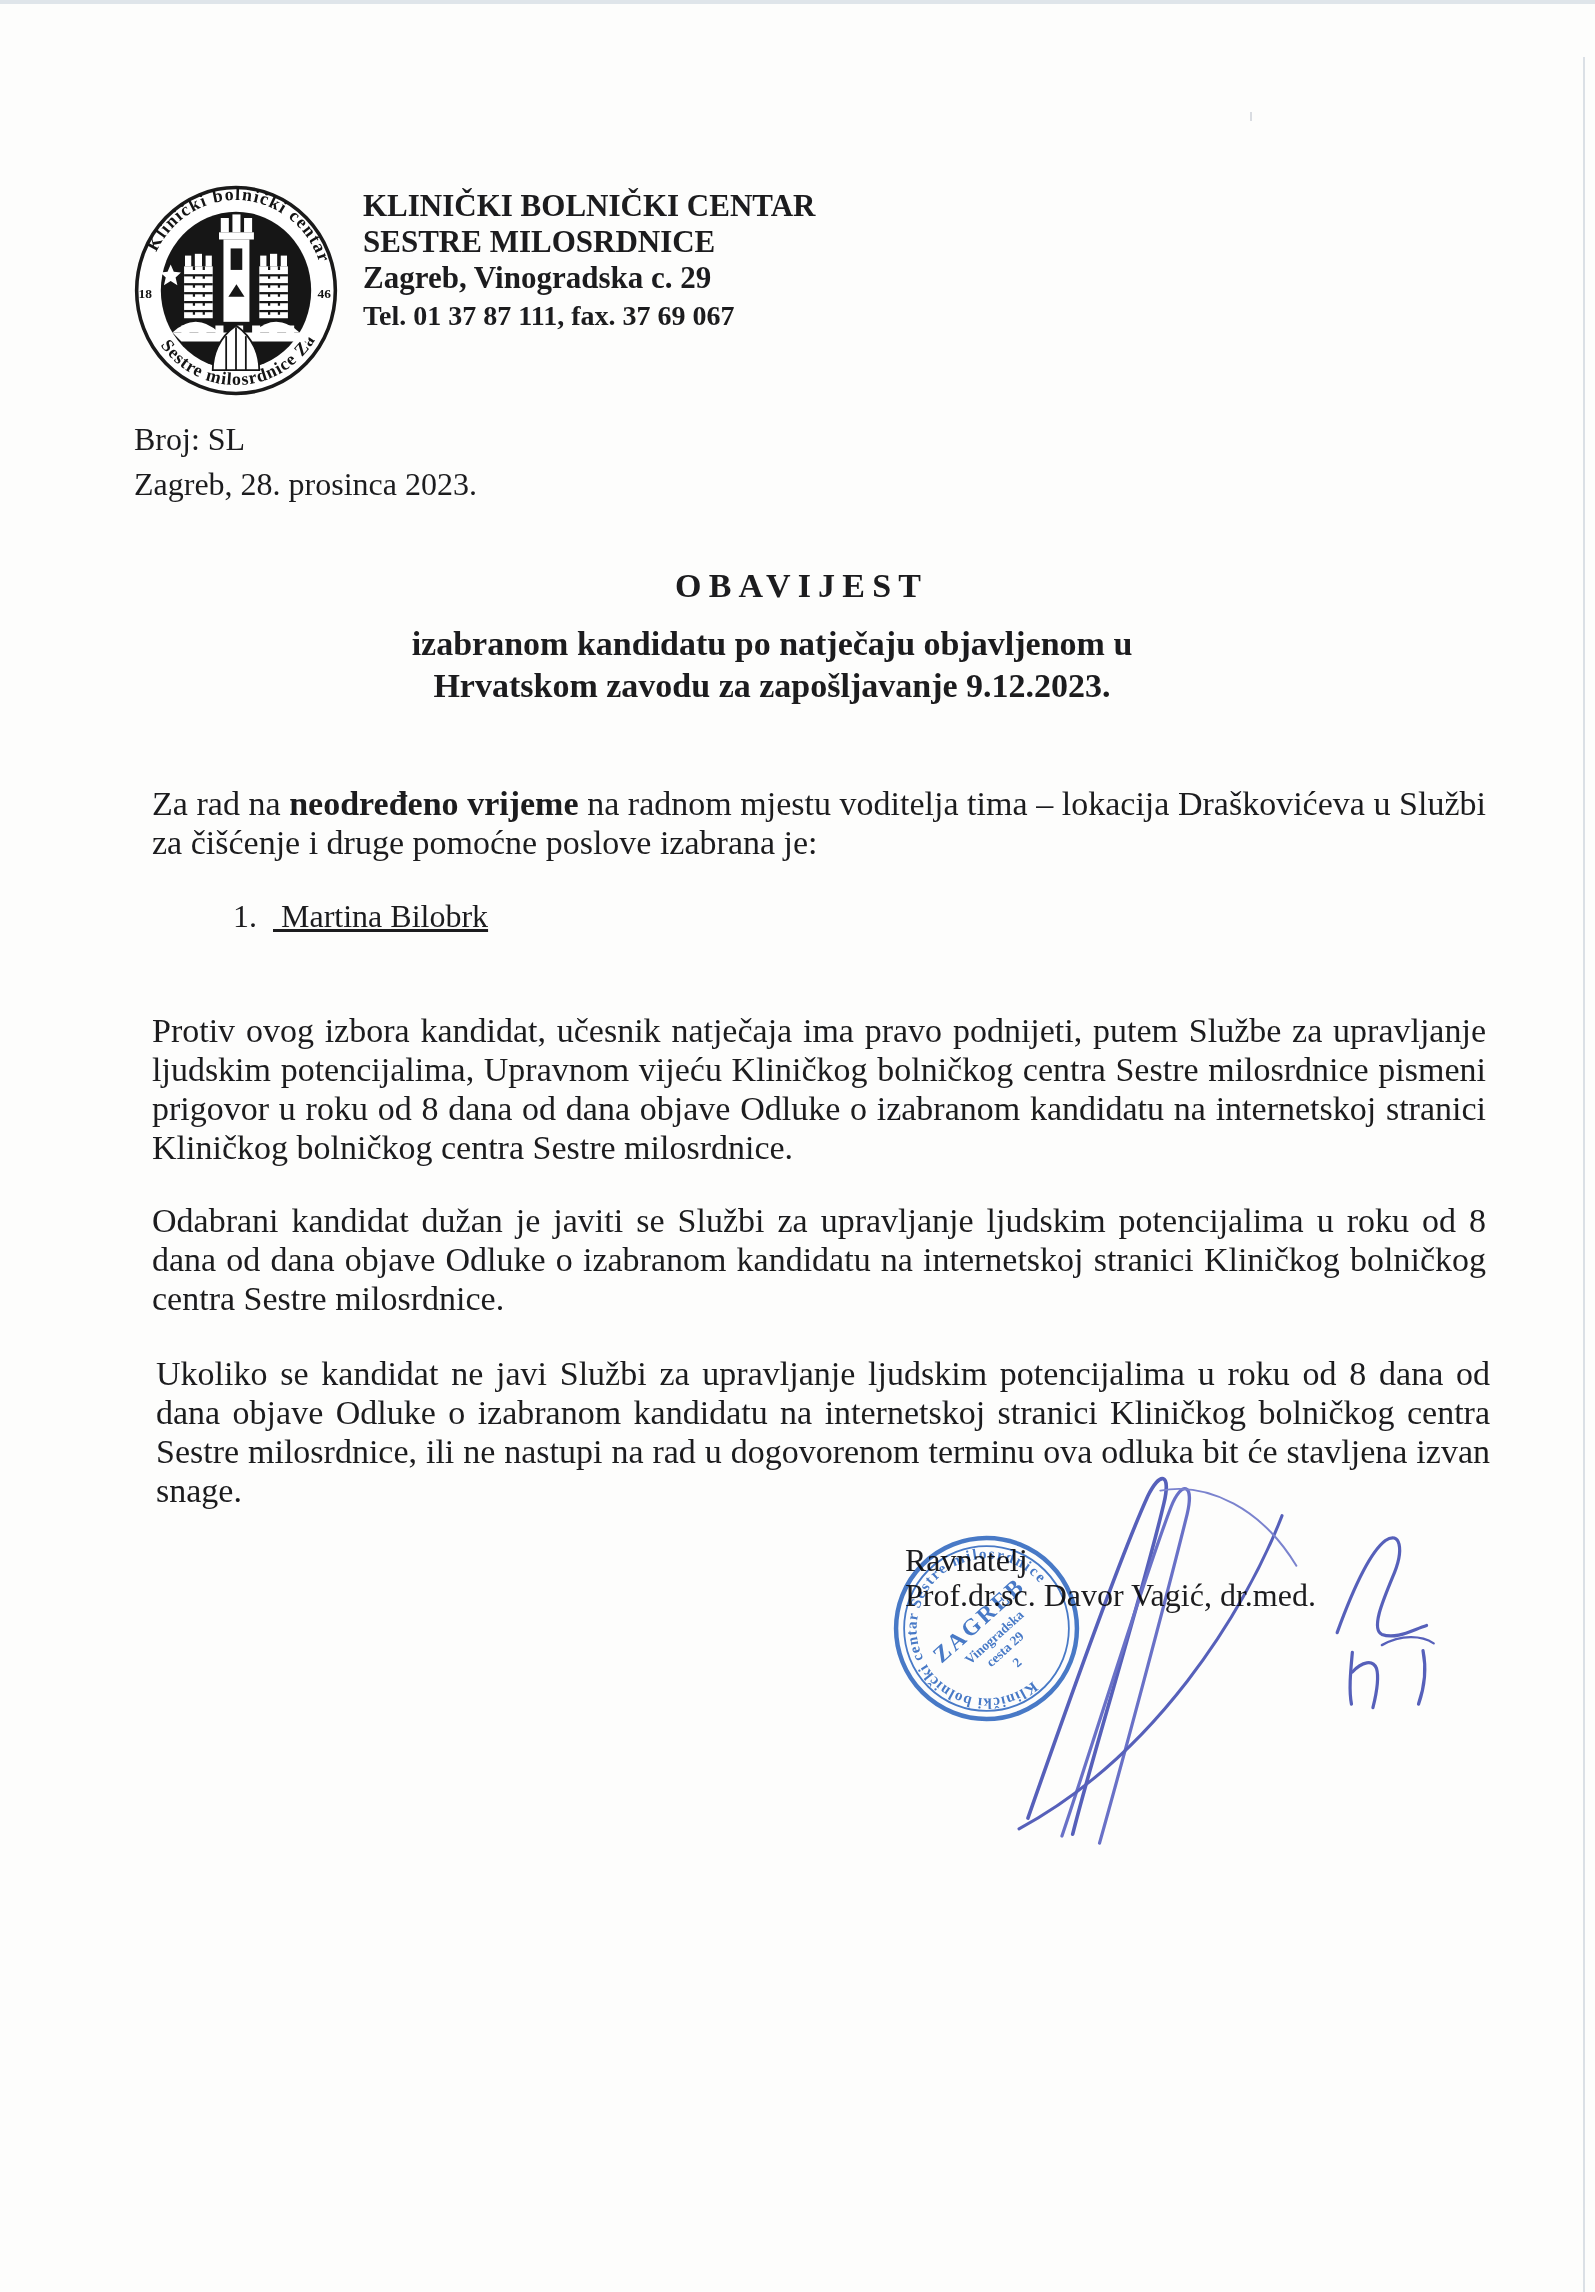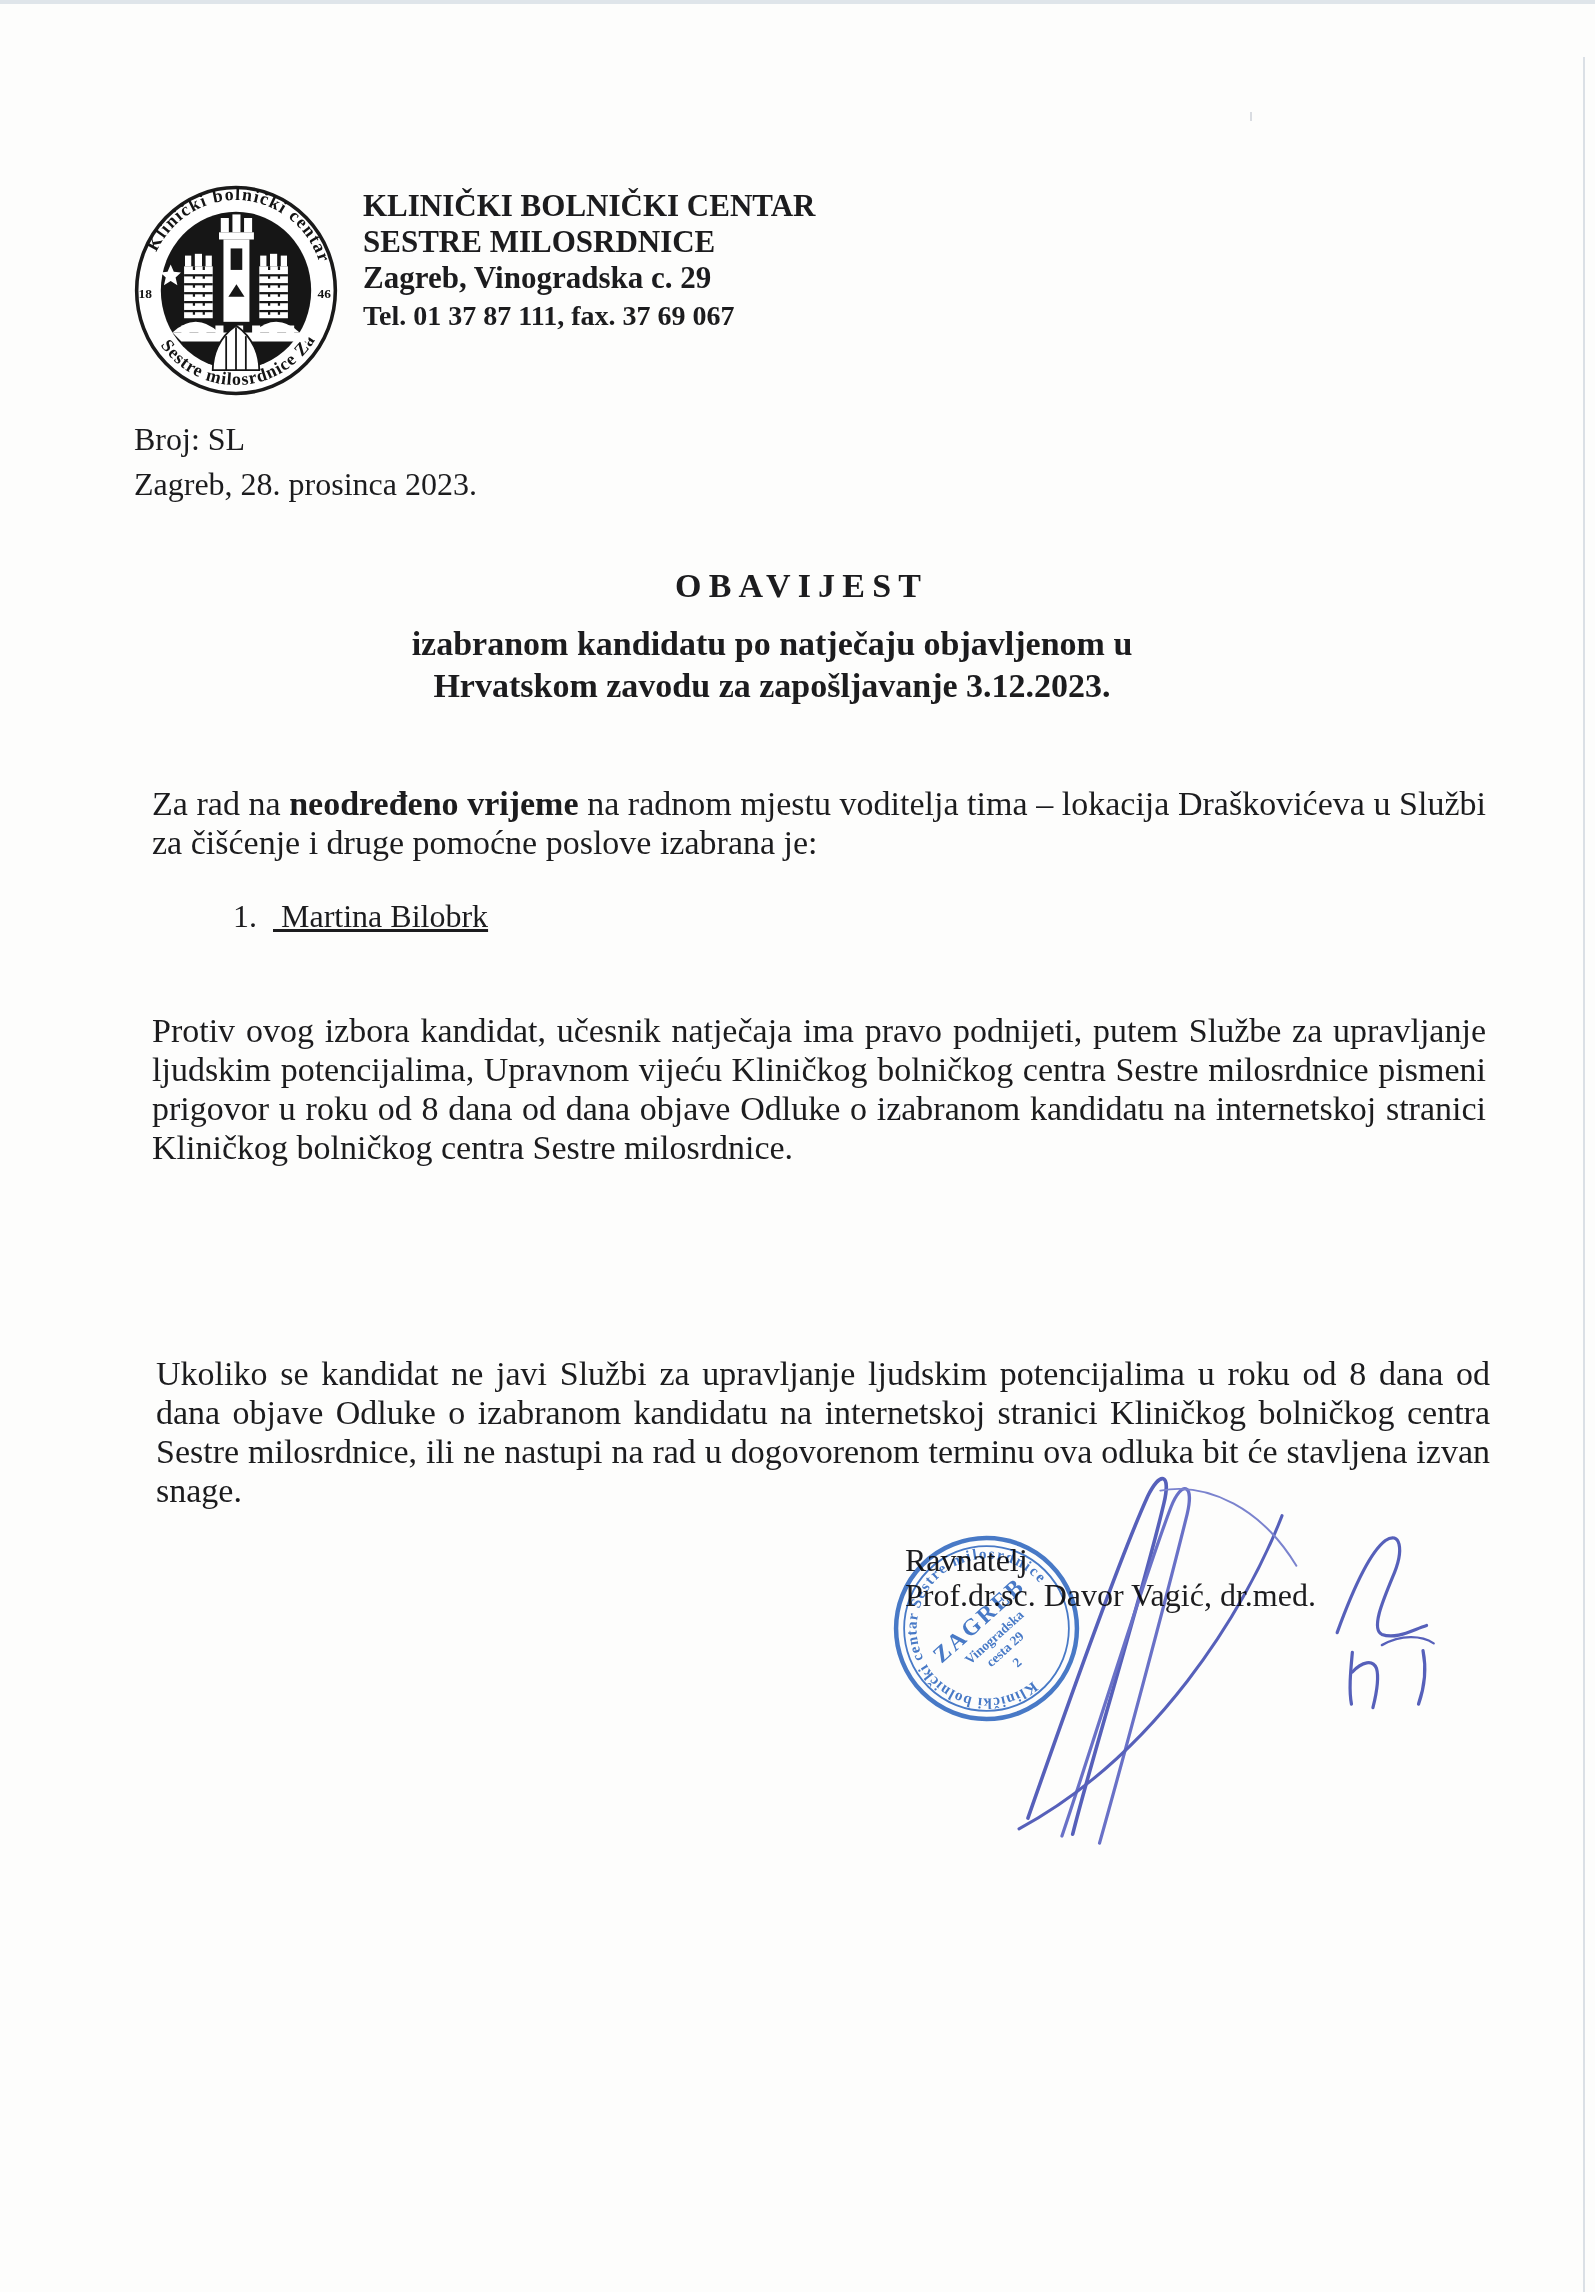--- a/index.html
+++ b/index.html
@@ -130,34 +130,35 @@
   </div>
 
   <div class="abs" style="left:134px;top:417px;">
     <div class="ref-line">Broj: SL</div>
     <div class="ref-line">Zagreb, 28. prosinca 2023.</div>
   </div>
 
   <div class="abs doc-title" style="top:568px;font-family:Liberation Serif, serif;">OBAVIJEST</div>
   <div class="abs doc-subtitle" style="top:623px;">
     <div>izabranom kandidatu po natječaju objavljenom u</div>
-    <div>Hrvatskom zavodu za zapošljavanje 3.12.2023.</div>
+    <div>Hrvatskom zavodu za zapošljavanje 9.12.2023.</div>
   </div>
 
   <p class="abs para" style="top:784px;margin:0;">
     <span>Za rad na </span><b>neodređeno vrijeme</b><span> na radnom mjestu voditelja tima – lokacija Draškovićeva u Službi za čišćenje i druge pomoćne poslove izabrana je:</span>
   </p>
 
   <div class="abs list-row" style="left:233px;top:897px;">
     <span class="list-ord">1.</span>
     <span>Martina Bilobrk</span>
   </div>
 
   <p class="abs para" style="top:1011px;margin:0;">Protiv ovog izbora kandidat, učesnik natječaja ima pravo podnijeti, putem Službe za upravljanje ljudskim potencijalima, Upravnom vijeću Kliničkog bolničkog centra Sestre milosrdnice pismeni prigovor u roku od 8 dana od dana objave Odluke o izabranom kandidatu na internetskoj stranici Kliničkog bolničkog centra Sestre milosrdnice.</p>
 
+  <p class="abs para" style="top:1201px;margin:0;">Odabrani kandidat dužan je javiti se Službi za upravljanje ljudskim potencijalima u roku od 8 dana od dana objave Odluke o izabranom kandidatu na internetskoj stranici Kliničkog bolničkog centra Sestre milosrdnice.</p>
 
   <p class="abs para" style="top:1350px;margin:4px;">Ukoliko se kandidat ne javi Službi za upravljanje ljudskim potencijalima u roku od 8 dana od dana objave Odluke o izabranom kandidatu na internetskoj stranici Kliničkog bolničkog centra Sestre milosrdnice, ili ne nastupi na rad u dogovorenom terminu ova odluka bit će stavljena izvan snage.</p>
 
   <div class="abs sig-line" style="left:905px;top:1541px;">Ravnatelj</div>
   <div class="abs sig-line" style="left:905px;top:1576px;">Prof.dr.sc. Davor Vagić, dr.med.</div>
 
   <div class="abs ink" style="left:888px;top:1530px;width:197px;height:197px;opacity:.88;">
     <svg width="197" height="197" viewBox="0 0 220 220">
       <g stroke="#2e68c2" fill="none">
         <circle cx="110" cy="110" r="101" stroke-width="5"></circle>

